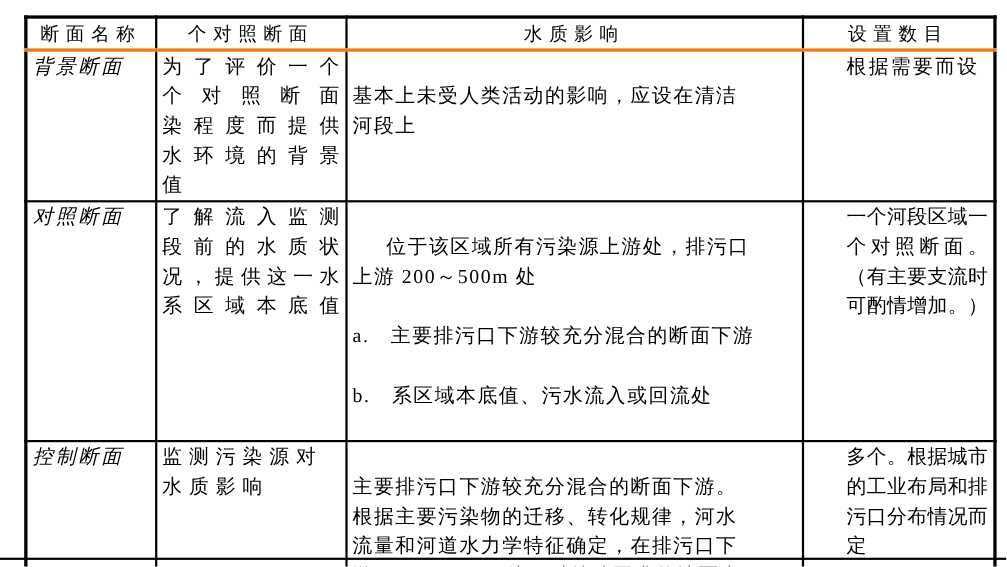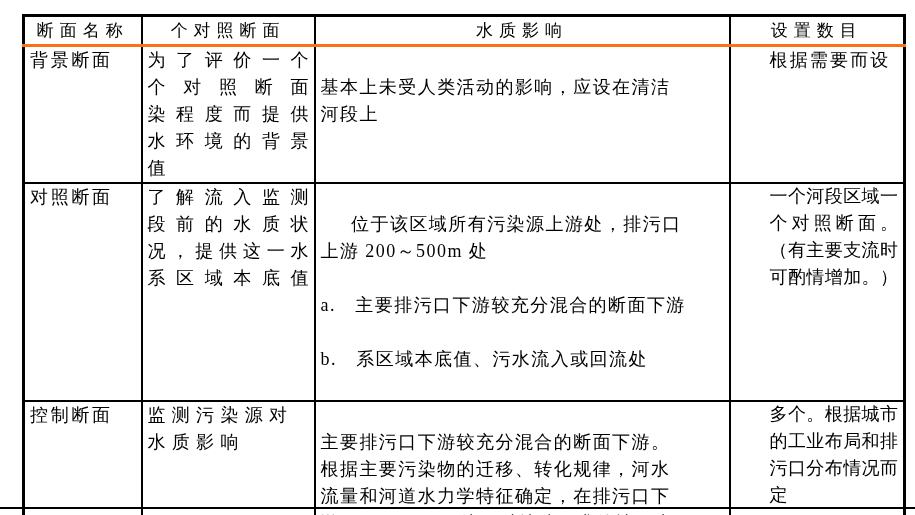--- a/index.html
+++ b/index.html
@@ -43,21 +43,21 @@
     text-align: center;
     letter-spacing: 0.35em;
     font-size: 17px;
     height: 27px;
     line-height: 27px;
     padding: 0;
   }
   tr.r1 { height: 137px; }
   tr.r2 { height: 110px; }
   tr.r3 { height: 137px; }
-  td.name-cell { letter-spacing: 0.15em; }
+  td.name-cell { letter-spacing: 0.15em; font-style: italic; }
   td.purpose-cell {
     white-space: pre-line;
     text-align: justify;
     text-align-last: justify;
   }
   td.purpose-cell.natural {
     text-align: left;
     text-align-last: left;
     letter-spacing: 0.35em;
   }
@@ -65,21 +65,20 @@
     white-space: pre-line;
     letter-spacing: 0.08em;
     text-align: left;
   }
   td.method-cell p { margin: 0; }
   td.method-cell p.indented { text-indent: 1.7em; }
   td.count-cell { white-space: pre-line; padding-left: 39px; }
   td.count-cell.spread {
     text-align: justify;
     text-align-last: justify;
-    font-family: Liberation Mono, monospace;
   }
   td.count-cell.plain { letter-spacing: 0.12em; }
   .bottom-rule {
     position: absolute;
     left: 0;
     top: 507px;
     width: 915px;
     height: 2px;
     background: #000000;
   }

